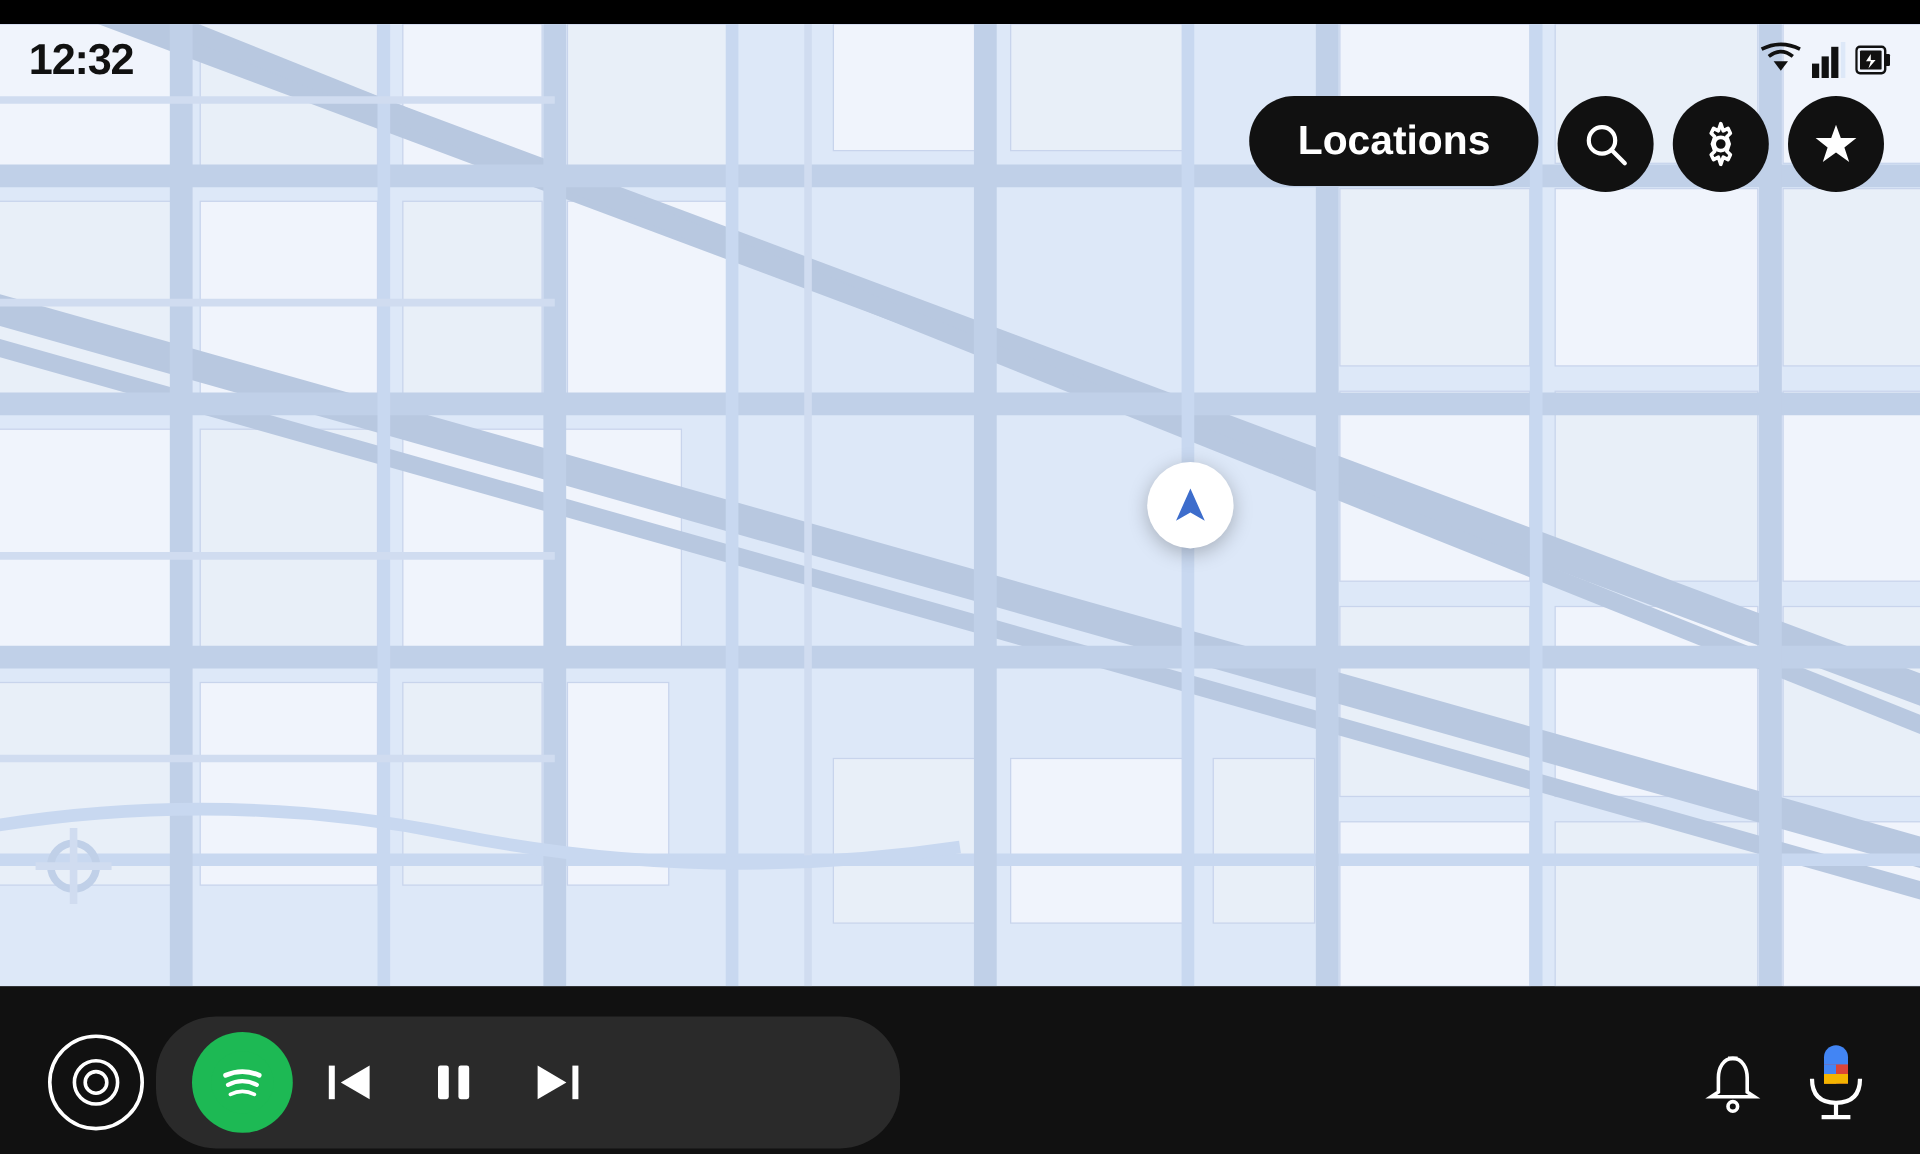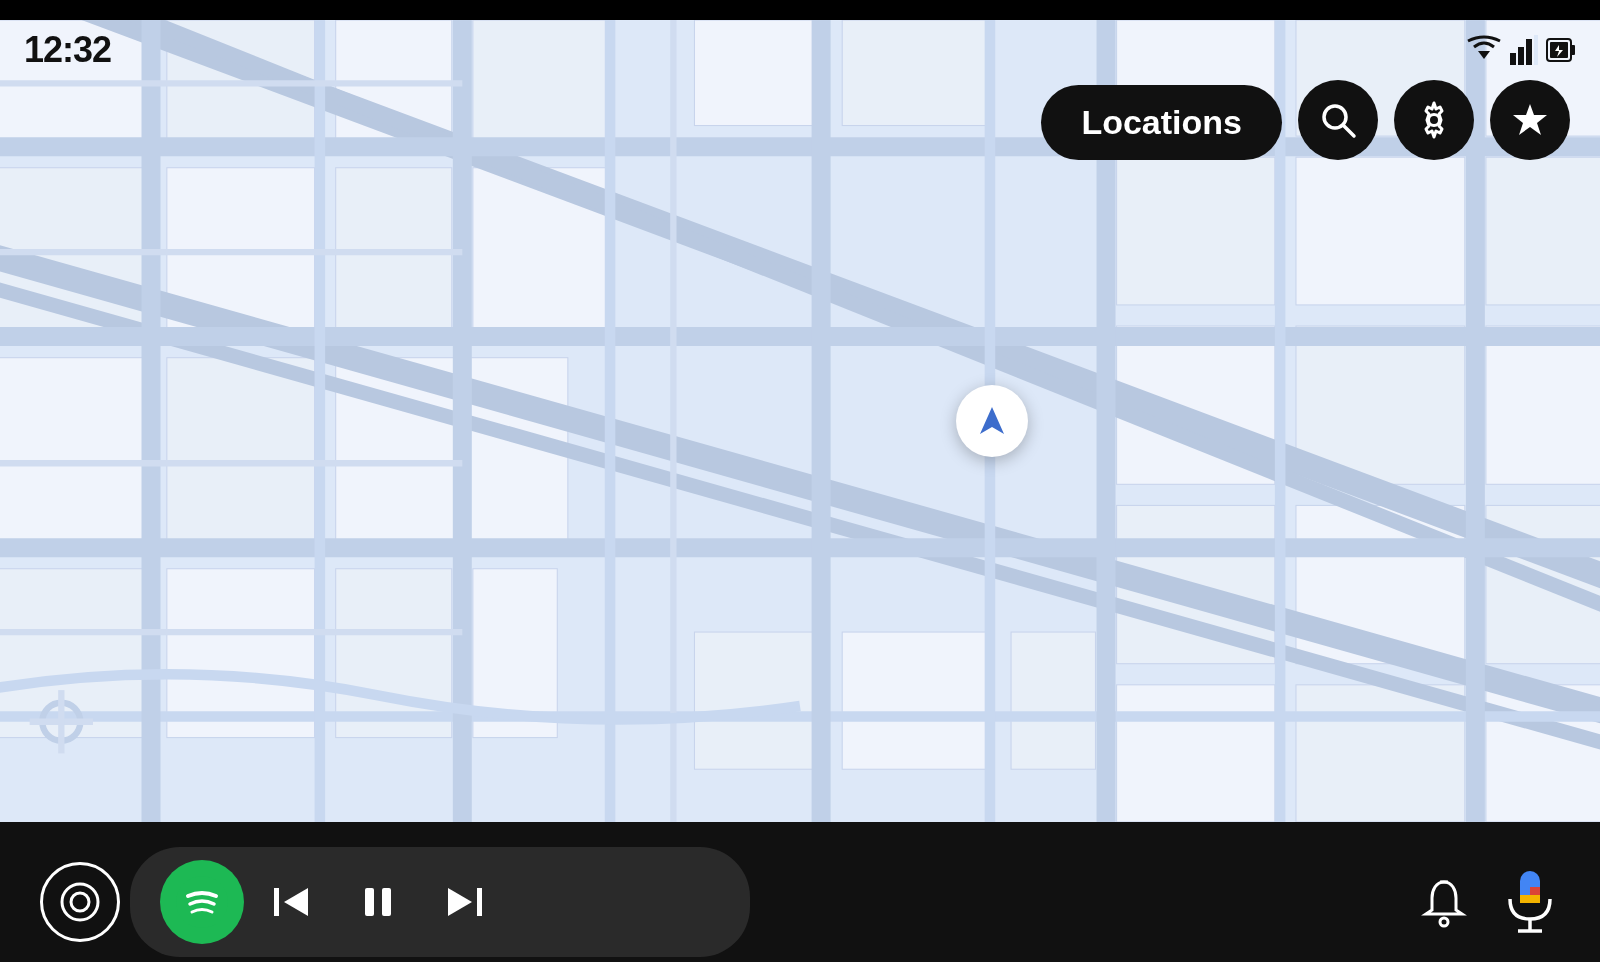--- a/index.html
+++ b/index.html
@@ -59,21 +59,21 @@
       align-items: center;
       gap: 8px;
     }
 
     
     #top-controls {
       position: absolute;
       top: 60px;
       right: 30px;
       display: flex;
-      align-items: flex-end;
+      align-items: flex-start;
       gap: 16px;
       z-index: 10;
     }
 
     #locations-btn {
       background: #111;
       color: #fff;
       border: none;
       border-radius: 50px;
       padding: 18px 40px;

